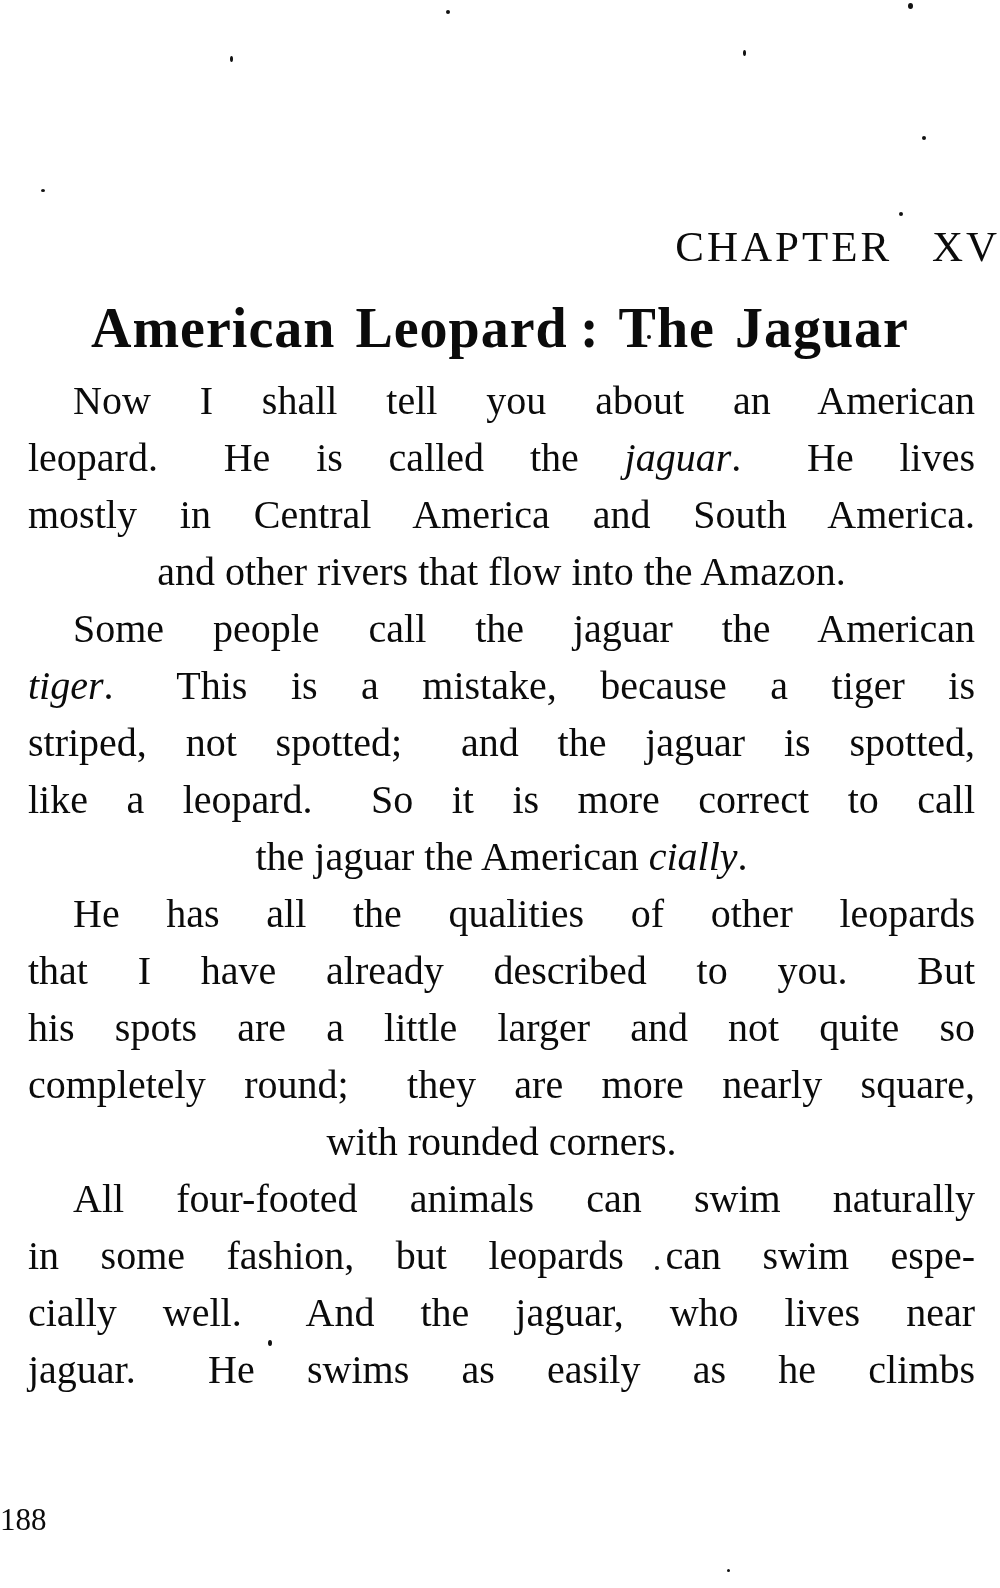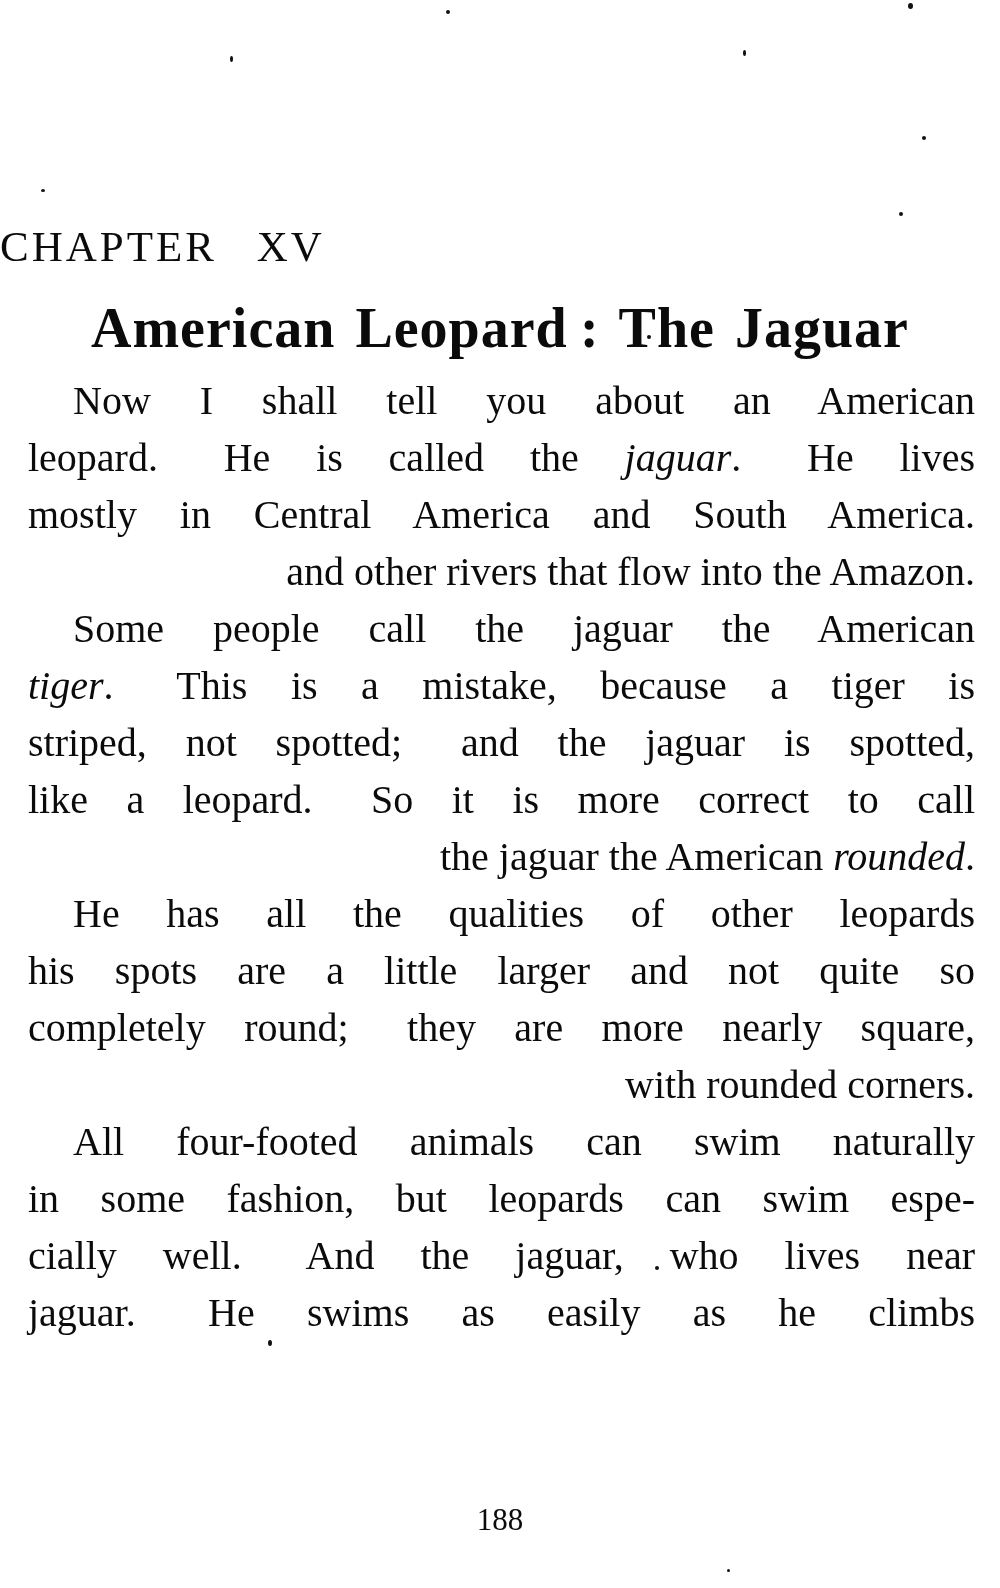--- a/index.html
+++ b/index.html
@@ -8,21 +8,21 @@
     width: 1000px;
     height: 1588px;
     background: #ffffff;
     color: #0b0b0b;
     font-family: "Liberation Serif", "DejaVu Serif", serif;
     overflow: hidden;
   }
   .chapter {
     position: absolute;
     top: 222px; left: 0; width: 100%;
-    text-align: left;
+    text-align: right;
     font-size: 43px;
     letter-spacing: 3px;
     word-spacing: 26px;
     font-weight: normal;
   }
   .title {
     position: absolute;
     top: 296px; left: 0; width: 100%;
     text-align: center;
     font-size: 56px;
@@ -30,28 +30,28 @@
     letter-spacing: 1px;
     word-spacing: 5px;
   }
   .body {
     position: absolute;
     top: 372px; left: 28px; width: 947px;
     font-size: 40px;
     line-height: 57px;
   }
   .paragraph { margin: 0; }
-  .line { text-align: right; }
+  .line { text-align: center; }
   .line.justified { text-align: justify; text-align-last: justify; }
   .line.indent { text-indent: 45px; font-family: Liberation Serif, serif; }
   .line i { font-style: italic; }
   .folio {
     position: absolute;
     top: 1502px; left: 0; width: 100%;
-    text-align: center;
+    text-align: left;
     font-size: 31px;
     line-height: 36px;
   }
   .speck {
     position: absolute;
     background: #121212;
     border-radius: 50%;
   }
 </style>
 </head>
@@ -65,24 +65,25 @@
         <div class="line justified indent"><span>Now I shall tell you about an American</span></div>
         <div class="line justified"><span>leopard.  He is called the </span><i>jaguar</i><span>.  He lives</span></div>
         <div class="line justified"><span>mostly in Central America and South America.</span></div>
         <div class="line"><span>and other rivers that flow into the Amazon.</span></div>
       </div>
       <div class="paragraph">
         <div class="line justified indent"><span>Some people call the jaguar the American</span></div>
         <div class="line justified"><i>tiger</i><span>.  This is a mistake, because a tiger is</span></div>
         <div class="line justified"><span>striped, not spotted;  and the jaguar is spotted,</span></div>
         <div class="line justified"><span>like a leopard.  So it is more correct to call</span></div>
-        <div class="line"><span>the jaguar the American </span><i>rounded</i><span>.</span></div>
+        <div class="line"><span>the jaguar the American </span><i>cially</i><span>.</span></div>
       </div>
       <div class="paragraph">
         <div class="line justified indent"><span>He has all the qualities of other leopards</span></div>
+        <div class="line justified"><span>that I have already described to you.  But</span></div>
         <div class="line justified"><span>his spots are a little larger and not quite so</span></div>
         <div class="line justified"><span>completely round;  they are more nearly square,</span></div>
         <div class="line"><span>with rounded corners.</span></div>
       </div>
       <div class="paragraph">
         <div class="line justified indent"><span>All four-footed animals can swim naturally</span></div>
         <div class="line justified"><span>in some fashion, but leopards can swim espe-</span></div>
         <div class="line justified"><span>cially well.  And the jaguar, who lives near</span></div>
         <div class="line justified"><span>jaguar.  He swims as easily as he climbs</span></div>
       </div>

